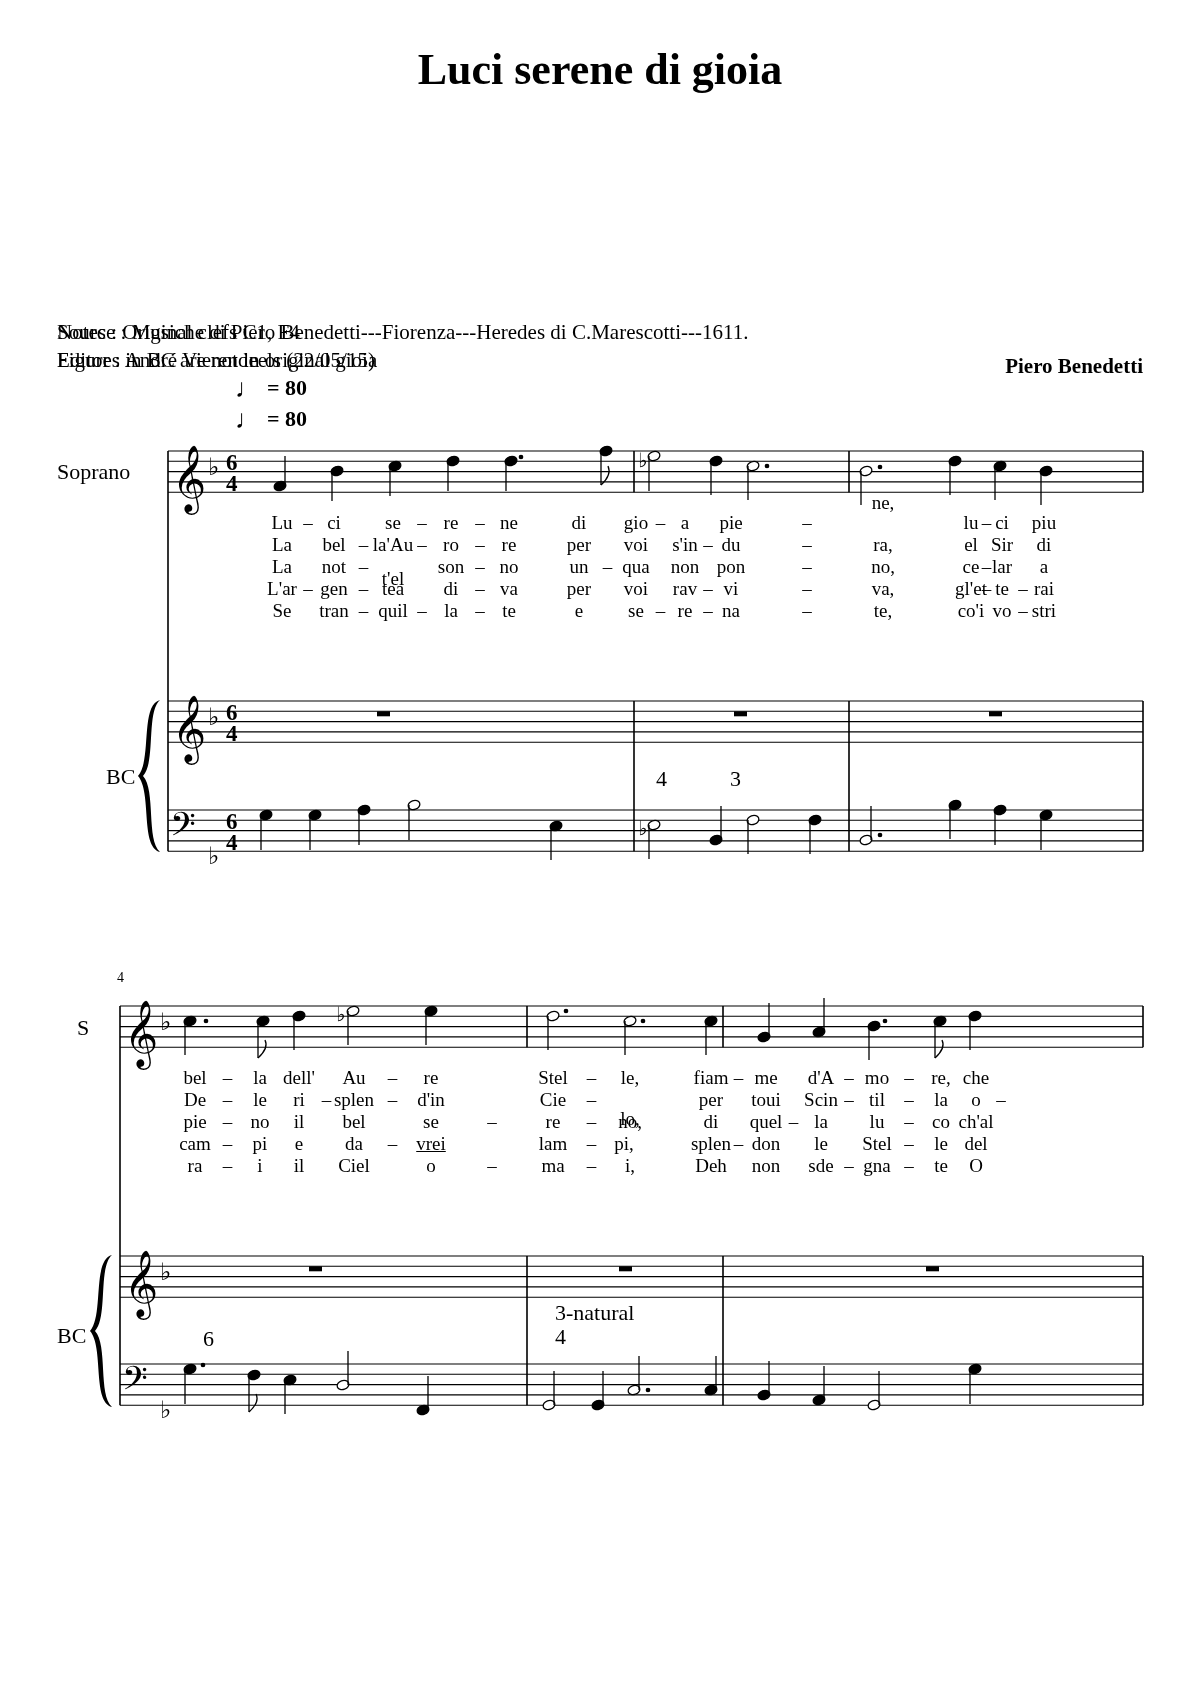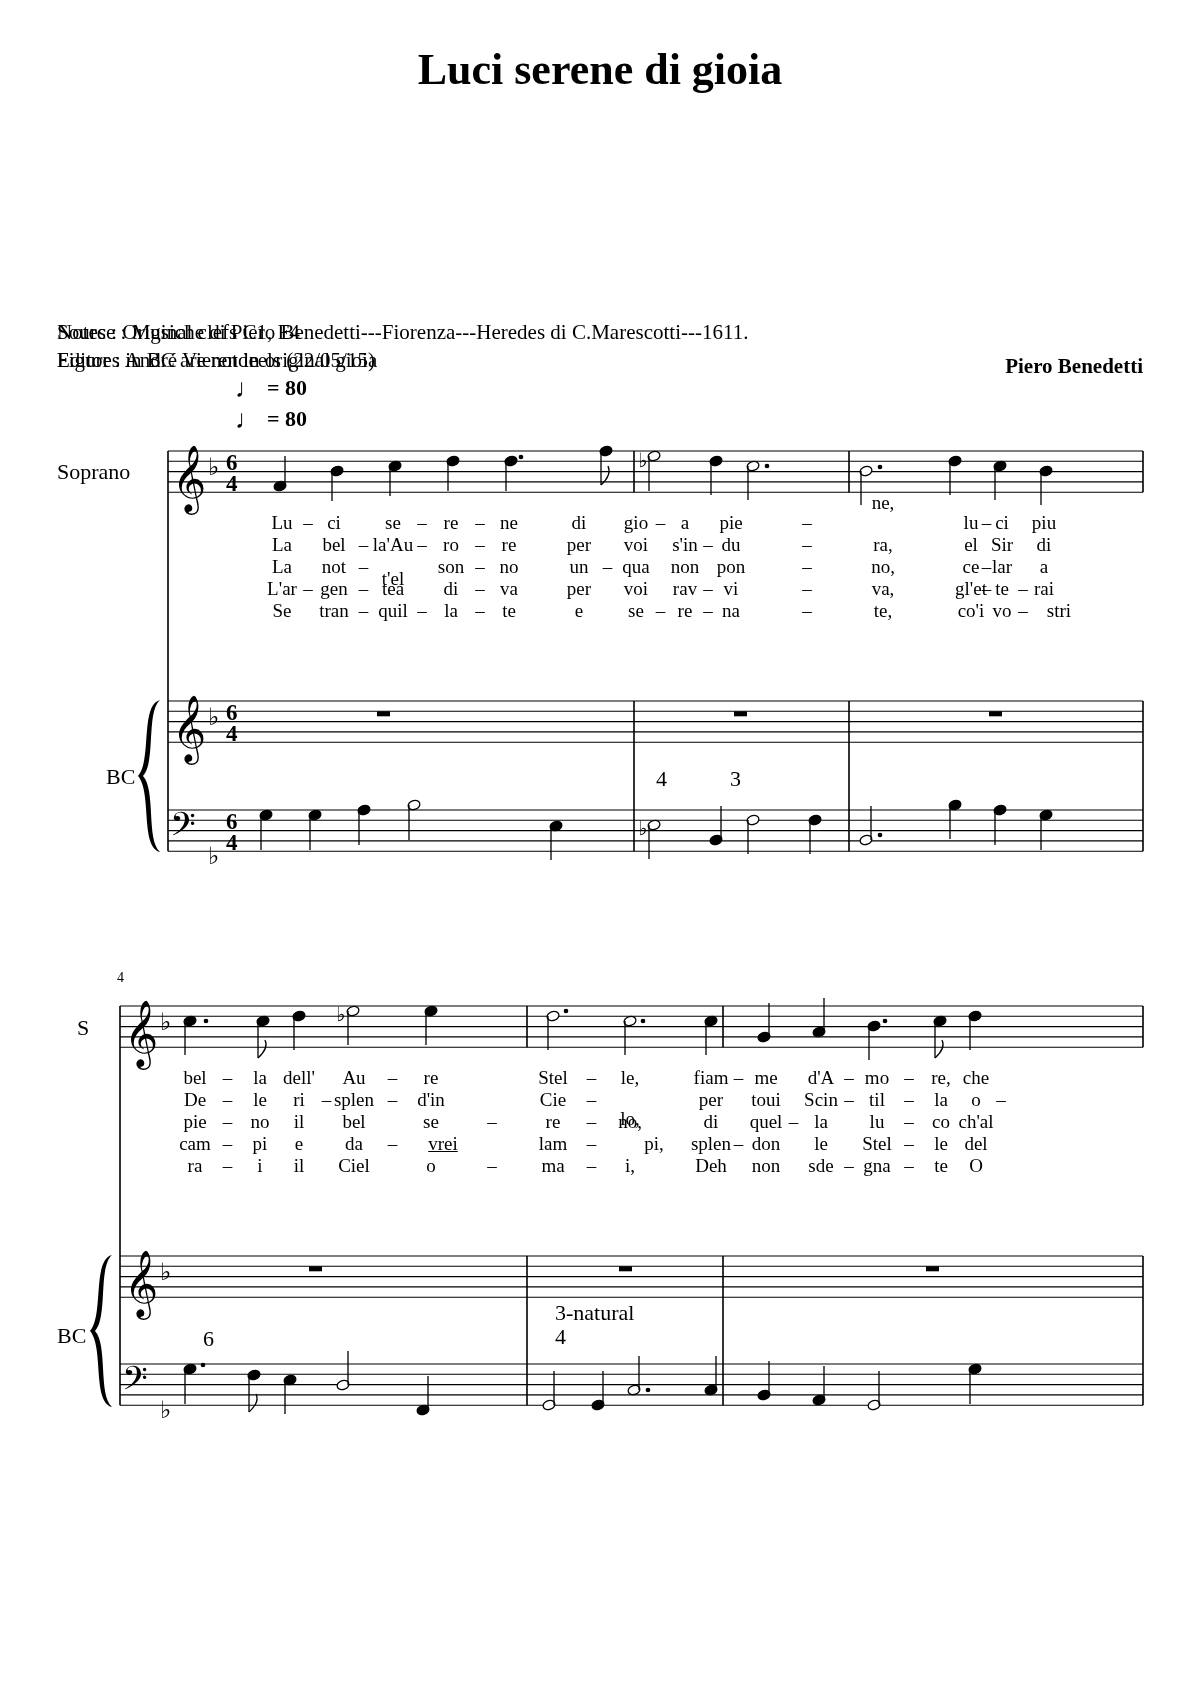--- a/index.html
+++ b/index.html
@@ -372,21 +372,21 @@
     <div class="lyric" style="left: 393px; top: 600px;">quil</div>
     <div class="lyric" style="left: 451px; top: 600px;">la</div>
     <div class="lyric" style="left: 509px; top: 600px;">te</div>
     <div class="lyric" style="left: 579px; top: 600px;">e</div>
     <div class="lyric" style="left: 636px; top: 600px;">se</div>
     <div class="lyric" style="left: 685px; top: 600px;">re</div>
     <div class="lyric" style="left: 731px; top: 600px;">na</div>
     <div class="lyric" style="left: 883px; top: 600px;">te,</div>
     <div class="lyric" style="left: 971px; top: 600px;">co'i</div>
     <div class="lyric" style="left: 1002px; top: 600px;">vo</div>
-    <div class="lyric" style="left: 1044px; top: 600px; margin-left: 15px;">stri</div>
+    <div class="lyric" style="left: 1044px; top: 600px;">stri</div>
     <div class="hyph" style="left: 363.5px; top: 600px;">–</div>
     <div class="hyph" style="left: 422px; top: 600px;">–</div>
     <div class="hyph" style="left: 480px; top: 600px;">–</div>
     <div class="hyph" style="left: 660.5px; top: 600px;">–</div>
     <div class="hyph" style="left: 708px; top: 600px;">–</div>
     <div class="hyph" style="left: 807px; top: 600px;">–</div>
     <div class="hyph" style="left: 1023px; top: 600px;">–</div>
     <div class="lyric" style="left: 195px; top: 1067px;">bel</div>
     <div class="lyric" style="left: 260px; top: 1067px;">la</div>
     <div class="lyric" style="left: 299px; top: 1067px;">dell'</div>
@@ -441,23 +441,23 @@
     <div class="lyric" style="left: 976px; top: 1111px;">ch'al</div>
     <div class="hyph" style="left: 227.5px; top: 1111px;">–</div>
     <div class="hyph" style="left: 492px; top: 1111px;">–</div>
     <div class="hyph" style="left: 591.5px; top: 1111px;">–</div>
     <div class="hyph" style="left: 793.5px; top: 1111px;">–</div>
     <div class="hyph" style="left: 909px; top: 1111px;">–</div>
     <div class="lyric" style="left: 195px; top: 1133px;">cam</div>
     <div class="lyric" style="left: 260px; top: 1133px;">pi</div>
     <div class="lyric" style="left: 299px; top: 1133px;">e</div>
     <div class="lyric" style="left: 354px; top: 1133px;">da</div>
-    <div class="lyric" style="left: 443px; top: 1133px; text-decoration: underline;">vrei</div>
+    <div class="lyric" style="left: 431px; top: 1133px; text-decoration: underline;">vrei</div>
     <div class="lyric" style="left: 553px; top: 1133px;">lam</div>
-    <div class="lyric" style="left: 654px; top: 1133px;">pi,</div>
+    <div class="lyric" style="left: 624px; top: 1133px;">pi,</div>
     <div class="lyric" style="left: 711px; top: 1133px;">splen</div>
     <div class="lyric" style="left: 766px; top: 1133px;">don</div>
     <div class="lyric" style="left: 821px; top: 1133px;">le</div>
     <div class="lyric" style="left: 877px; top: 1133px;">Stel</div>
     <div class="lyric" style="left: 941px; top: 1133px;">le</div>
     <div class="lyric" style="left: 976px; top: 1133px;">del</div>
     <div class="hyph" style="left: 227.5px; top: 1133px;">–</div>
     <div class="hyph" style="left: 392.5px; top: 1133px;">–</div>
     <div class="hyph" style="left: 591.5px; top: 1133px;">–</div>
     <div class="hyph" style="left: 738.5px; top: 1133px;">–</div>

